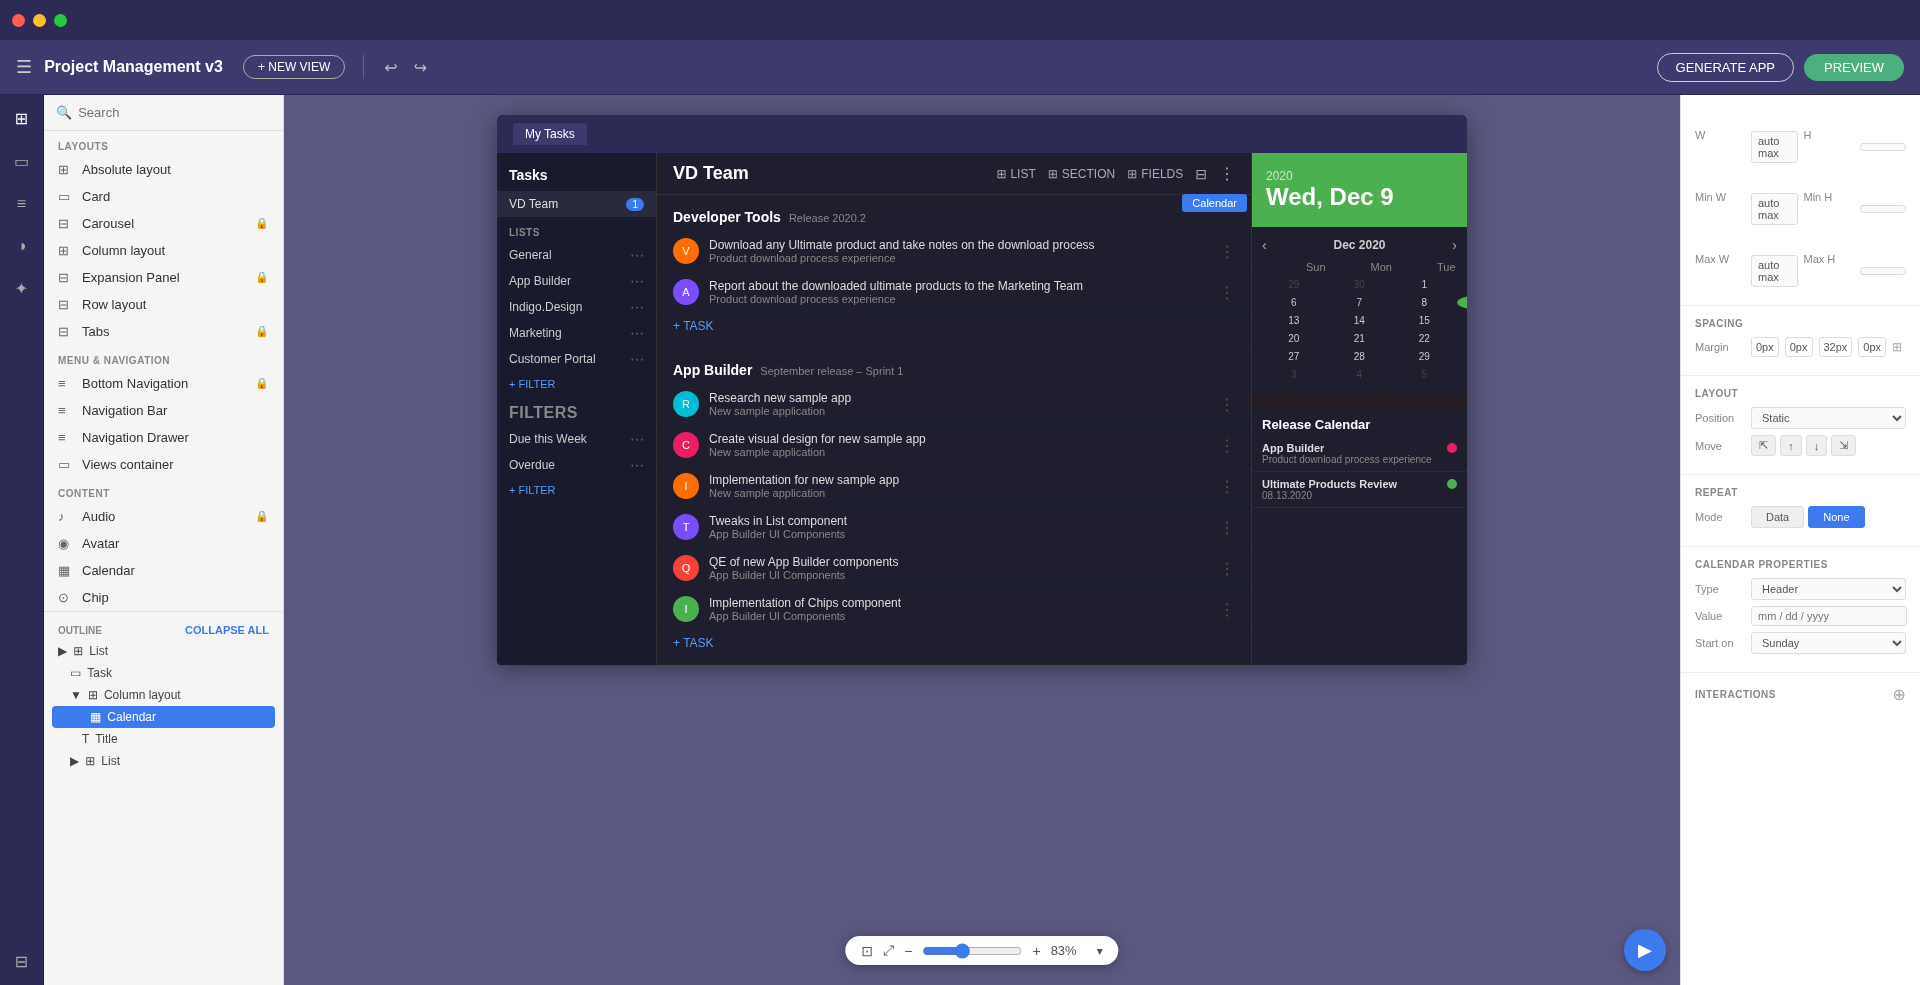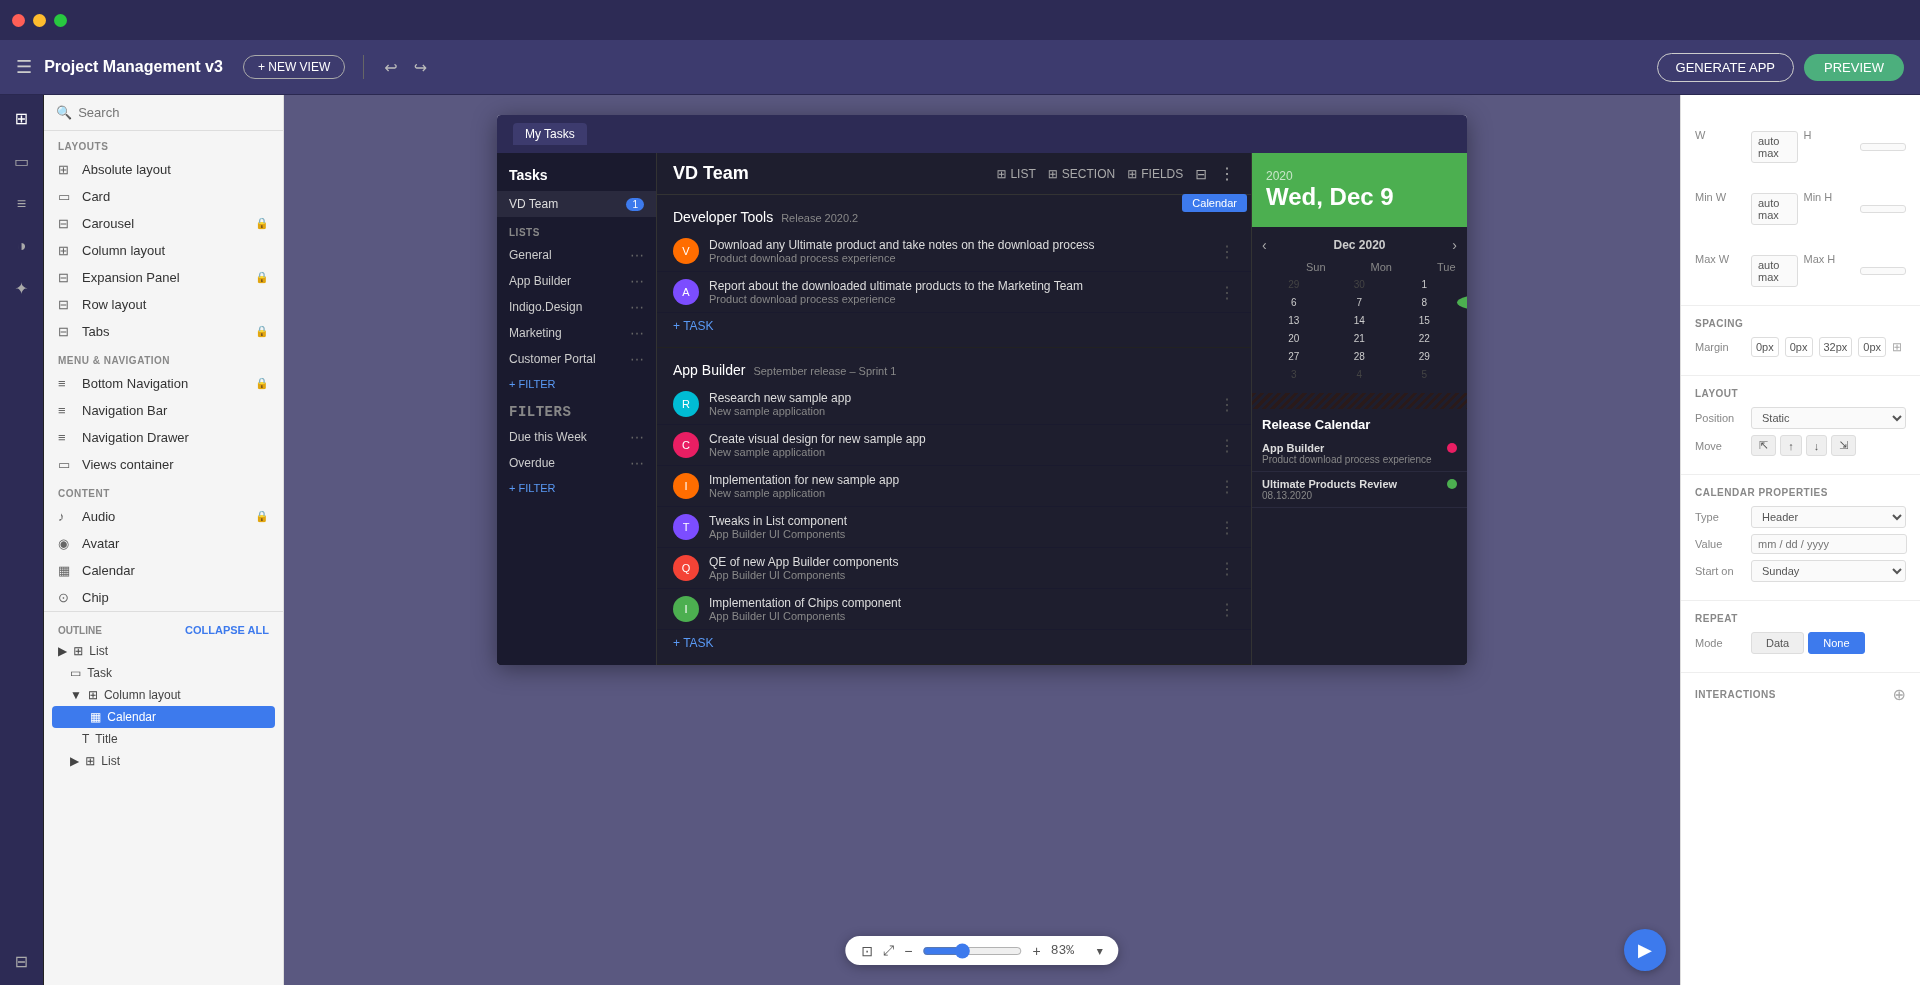--- a/index.html
+++ b/index.html
@@ -141,21 +141,21 @@
     }
     .task-team-item.active { background: #2a2a3e; }
     .task-badge { background: #3d7aed; color: #fff; font-size: 10px; border-radius: 10px; padding: 1px 6px; }
     .tasks-lists-title { font-size: 10px; color: #888; padding: 10px 12px 4px; font-weight: 700; letter-spacing: 0.5px; }
     .task-list-item {
       display: flex; align-items: center; justify-content: space-between;
       padding: 5px 12px; font-size: 12px; color: #ccc; cursor: pointer;
     }
     .task-list-dots { color: #666; font-size: 14px; }
     .task-add-btn { color: #5a9af5; font-size: 11px; padding: 6px 12px; cursor: pointer; }
-    .tasks-filters-title { font-size: 14px; color: #888; padding: 8px 12px 4px; font-weight: 700; letter-spacing: 0.5px; font-family: Liberation Mono, monospace; }
+    .tasks-filters-title { font-size: 16px; color: #888; padding: 8px 12px 4px; font-weight: 700; letter-spacing: 0.5px; }
     .task-filter-item {
       display: flex; align-items: center; justify-content: space-between;
       padding: 5px 12px; font-size: 12px; color: #ccc; cursor: pointer;
     }
 
     
     .task-main { flex: 1; display: flex; flex-direction: column; min-width: 0; }
     .task-main-header {
       display: flex; align-items: center; justify-content: space-between;
       padding: 10px 16px; border-bottom: 1px solid #333;
@@ -167,21 +167,21 @@
       color: #aaa; font-size: 12px; cursor: pointer;
     }
     .calendar-badge {
       background: #3d7aed; color: #fff; font-size: 11px;
       padding: 2px 8px; border-radius: 3px; position: relative;
     }
 
     
     .task-section { padding: 8px 0; border-bottom: 1px solid #222; }
     .task-section-header { display: flex; align-items: baseline; gap: 8px; padding: 6px 16px; }
-    .task-section-name { color: #fff; font-size: 14px; font-weight: 400; }
+    .task-section-name { color: #fff; font-size: 14px; font-weight: 700; }
     .task-section-sub { color: #888; font-size: 11px; }
     .task-row {
       display: flex; align-items: center; padding: 7px 16px;
       border-bottom: 1px solid #1a1a2e; cursor: pointer;
     }
     .task-avatar { width: 26px; height: 26px; border-radius: 50%; margin-right: 10px; flex-shrink: 0; font-size: 11px; display: flex; align-items: center; justify-content: center; color: #fff; }
     .task-info { flex: 1; min-width: 0; }
     .task-name { color: #ddd; font-size: 12px; white-space: nowrap; overflow: hidden; text-overflow: ellipsis; }
     .task-sub { color: #888; font-size: 11px; }
     .task-dots { color: #555; font-size: 16px; margin-left: 8px; }
@@ -249,21 +249,21 @@
 
     
     .zoom-bar {
       position: absolute; bottom: 20px; left: 50%; transform: translateX(-50%);
       background: #fff; border-radius: 24px; padding: 6px 16px;
       display: flex; align-items: center; gap: 10px;
       box-shadow: 0 2px 12px rgba(0,0,0,0.3);
     }
     .zoom-icon { color: #555; font-size: 14px; cursor: pointer; }
     .zoom-slider { width: 100px; accent-color: #3d7aed; }
-    .zoom-pct { color: #555; font-size: 13px; min-width: 36px; font-family: Liberation Mono, monospace; }
+    .zoom-pct { color: #555; font-size: 13px; min-width: 36px; }
     .zoom-chevron { color: #555; font-size: 12px; cursor: pointer; }
 
     
     .play-btn {
       position: absolute; bottom: 14px; right: 14px;
       background: #3d7aed; color: #fff; border-radius: 50%;
       width: 42px; height: 42px; display: flex; align-items: center; justify-content: center;
       font-size: 18px; cursor: pointer;
       box-shadow: 0 2px 8px rgba(0,0,0,0.3);
     }
@@ -743,20 +743,31 @@
         <div class="move-btns">
           <button class="move-btn">⇱</button>
           <button class="move-btn">↑</button>
           <button class="move-btn">↓</button>
           <button class="move-btn">⇲</button>
         </div>
       </div>
     </div>
 
     <div class="props-section">
+      <div class="props-section-title">REPEAT</div>
+      <div class="props-row">
+        <span class="props-label">Mode</span>
+        <div class="repeat-btns">
+          <button class="repeat-btn">Data</button>
+          <button class="repeat-btn active">None</button>
+        </div>
+      </div>
+    </div>
+
+    <div class="props-section">
       <div class="props-section-title">CALENDAR PROPERTIES</div>
       <div class="props-row">
         <span class="props-label">Type</span>
         <select class="cal-prop-select">
           <option>Header</option>
           <option>Monthly</option>
         </select>
       </div>
       <div class="props-row">
         <span class="props-label">Value</span>
@@ -764,31 +775,20 @@
       </div>
       <div class="props-row">
         <span class="props-label">Start on</span>
         <select class="cal-prop-select">
           <option>Sunday</option>
           <option>Monday</option>
         </select>
       </div>
     </div>
 
-    <div class="props-section">
-      <div class="props-section-title">REPEAT</div>
-      <div class="props-row">
-        <span class="props-label">Mode</span>
-        <div class="repeat-btns">
-          <button class="repeat-btn">Data</button>
-          <button class="repeat-btn active">None</button>
-        </div>
-      </div>
-    </div>
-
     <div class="interactions-section">
       <div style="display:flex;align-items:center;justify-content:space-between;">
         <span class="interactions-title">INTERACTIONS</span>
         <span class="add-interaction-btn">⊕</span>
       </div>
     </div>
 
   </div>
 
 </div>

